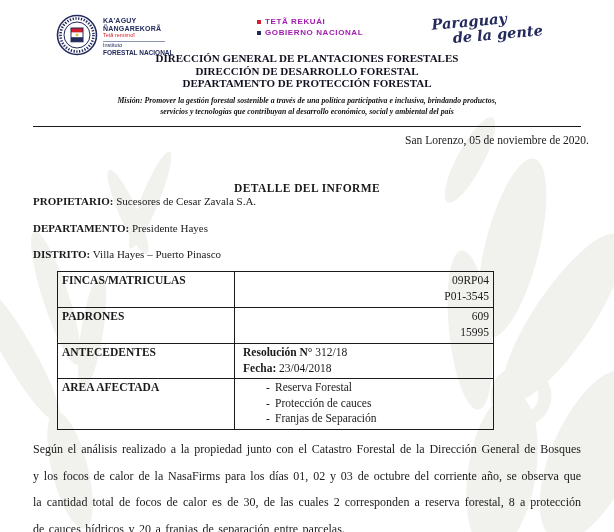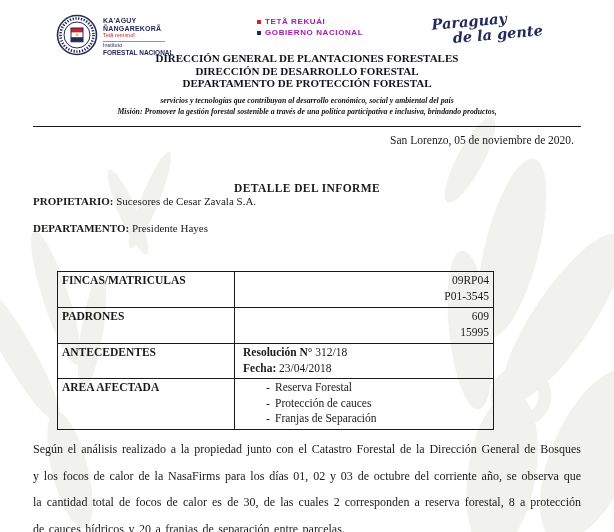--- a/index.html
+++ b/index.html
@@ -26,21 +26,21 @@
   .sq.navy{background:#232a5c;}
 
   .script-block{left:432px;top:12px;color:#232a5c;transform:rotate(-5deg);
     font-family:"DejaVu Serif",serif;font-style:italic;font-weight:bold;font-size:14.5px;line-height:15px;}
   .script-block .s2{margin-left:20px;}
 
   
   .titles{left:0;top:52px;width:614px;text-align:center;font-weight:bold;font-size:11px;line-height:12.6px;color:#111122;}
   .mission{left:47px;top:95px;width:520px;text-align:center;font-weight:bold;font-style:italic;font-size:7.8px;line-height:11px;color:#111;}
   .rule{left:33px;top:126px;width:548px;border-top:1.3px solid #1a1a1a;height:0;}
-  .date-line{right:40px;top:134px;font-size:11.5px;}
+  .date-line{right:25px;top:134px;font-size:11.5px;}
 
   .report-title{left:0;top:174px;width:614px;text-align:center;font-weight:bold;font-size:11.5px;letter-spacing:.4px;margin-top:8px;}
 
   .fields{left:33px;top:194px;width:548px;}
   .field-row{font-size:11px;margin-bottom:12.5px;line-height:14px;}
   .field-label{font-weight:bold;}
 
   
   .info-table{left:57px;top:271px;border-collapse:collapse;width:437px;font-size:11.5px;border-radius:25px;}
   .info-table td{border:1px solid #1a1a1a;vertical-align:top;padding:1px 4px 2px 4px;}
@@ -115,38 +115,42 @@
     <div class="s2">de la gente</div>
   </div>
 
   <div class="layer titles">
     <div>DIRECCIÓN GENERAL DE PLANTACIONES FORESTALES</div>
     <div>DIRECCIÓN DE DESARROLLO FORESTAL</div>
     <div>DEPARTAMENTO DE PROTECCIÓN FORESTAL</div>
   </div>
 
   <div class="layer mission">
+    <div>Misión: Promover la gestión forestal sostenible a través de una política participativa e inclusiva, brindando productos,</div>
     <div>servicios y tecnologías que contribuyan al desarrollo económico, social y ambiental del país</div>
-    <div>Misión: Promover la gestión forestal sostenible a través de una política participativa e inclusiva, brindando productos,</div>
   </div>
 
   <div class="layer rule"></div>
 
   <div class="layer date-line" style="position:absolute;">San Lorenzo, 05 de noviembre de 2020.</div>
 
   <div class="layer report-title">DETALLE DEL INFORME</div>
 
   <div class="layer fields">
     <div class="field-row">
       <span class="field-label">PROPIETARIO:</span>
       <span>Sucesores de Cesar Zavala S.A.</span>
     </div>
     <div class="field-row">
       <span class="field-label">DEPARTAMENTO:</span>
       <span>Presidente Hayes</span>
+    </div>
+    <div class="field-row">
+      <span class="field-label">DISTRITO:</span>
+      <span>Villa Hayes – Puerto Pinasco</span>
     </div>
   </div>
 
   <table class="layer info-table">
     <tbody>
       <tr class="r1">
         <td class="lab">FINCAS/MATRICULAS</td>
         <td class="val">
           <div class="two-line">
             <div>09RP04</div>

